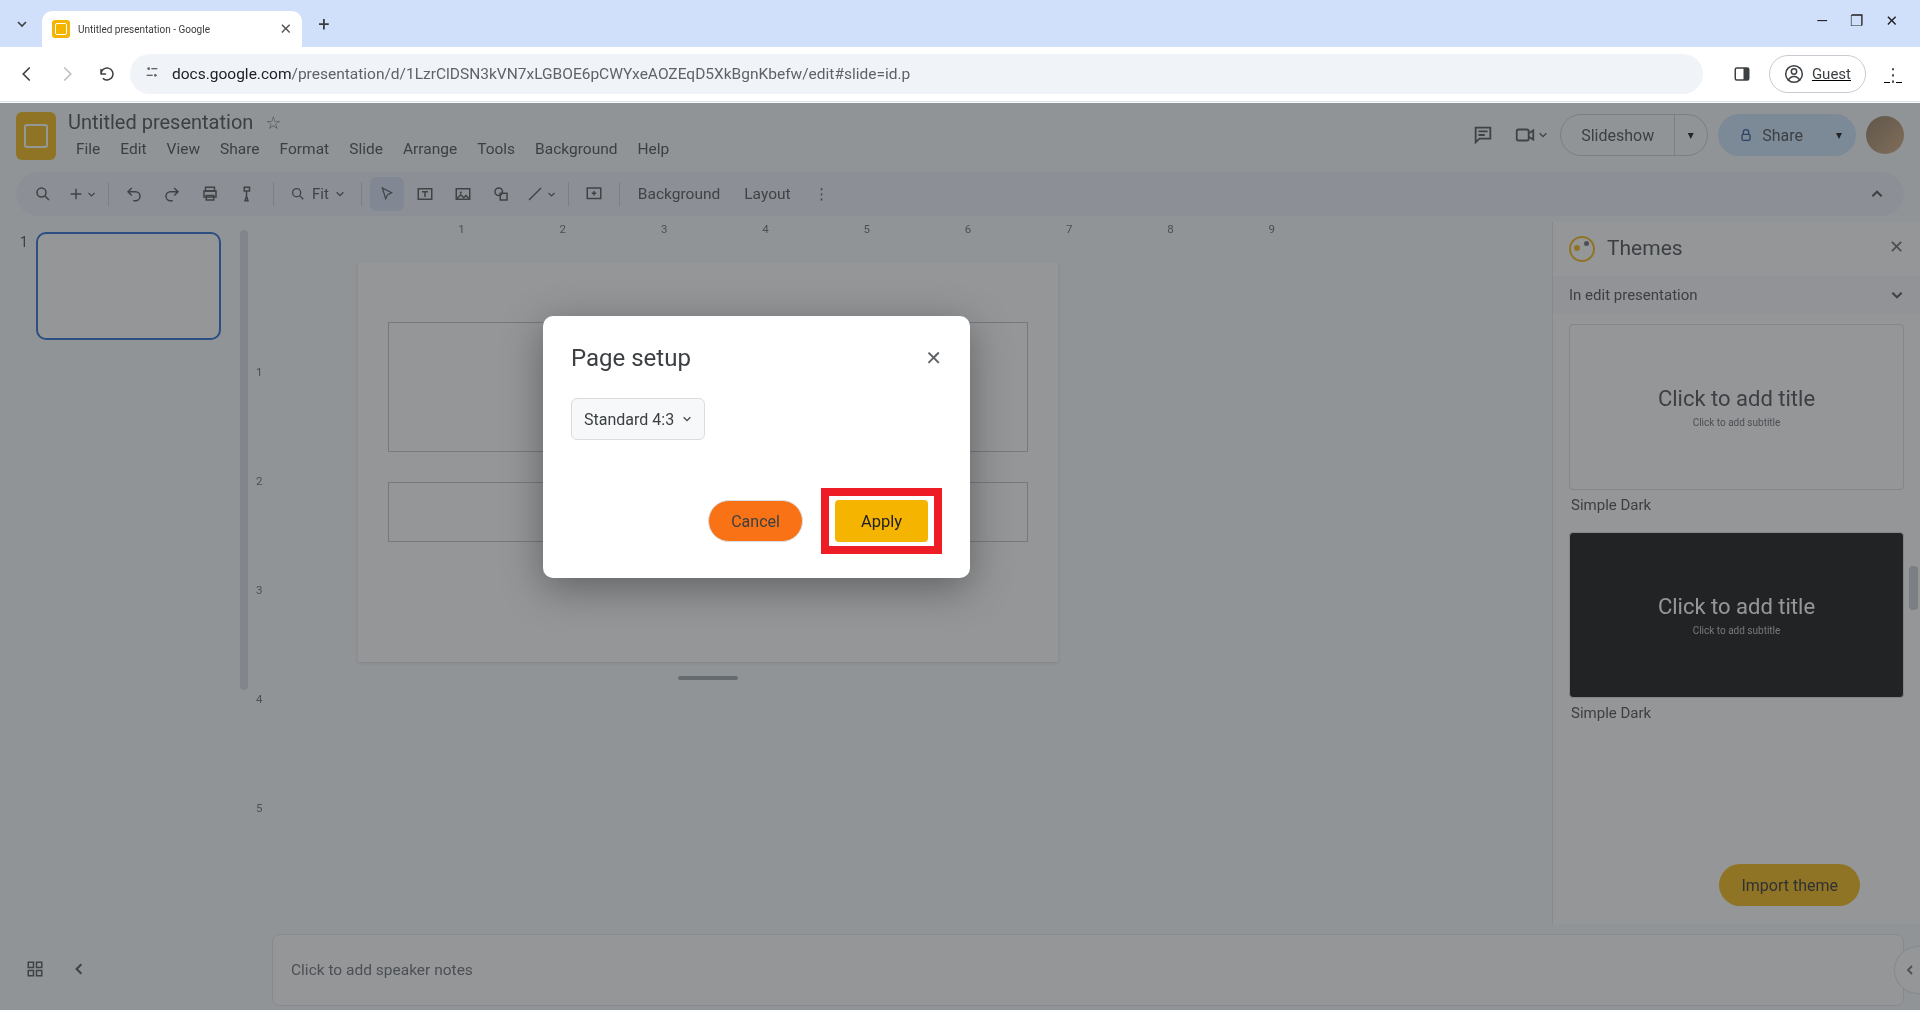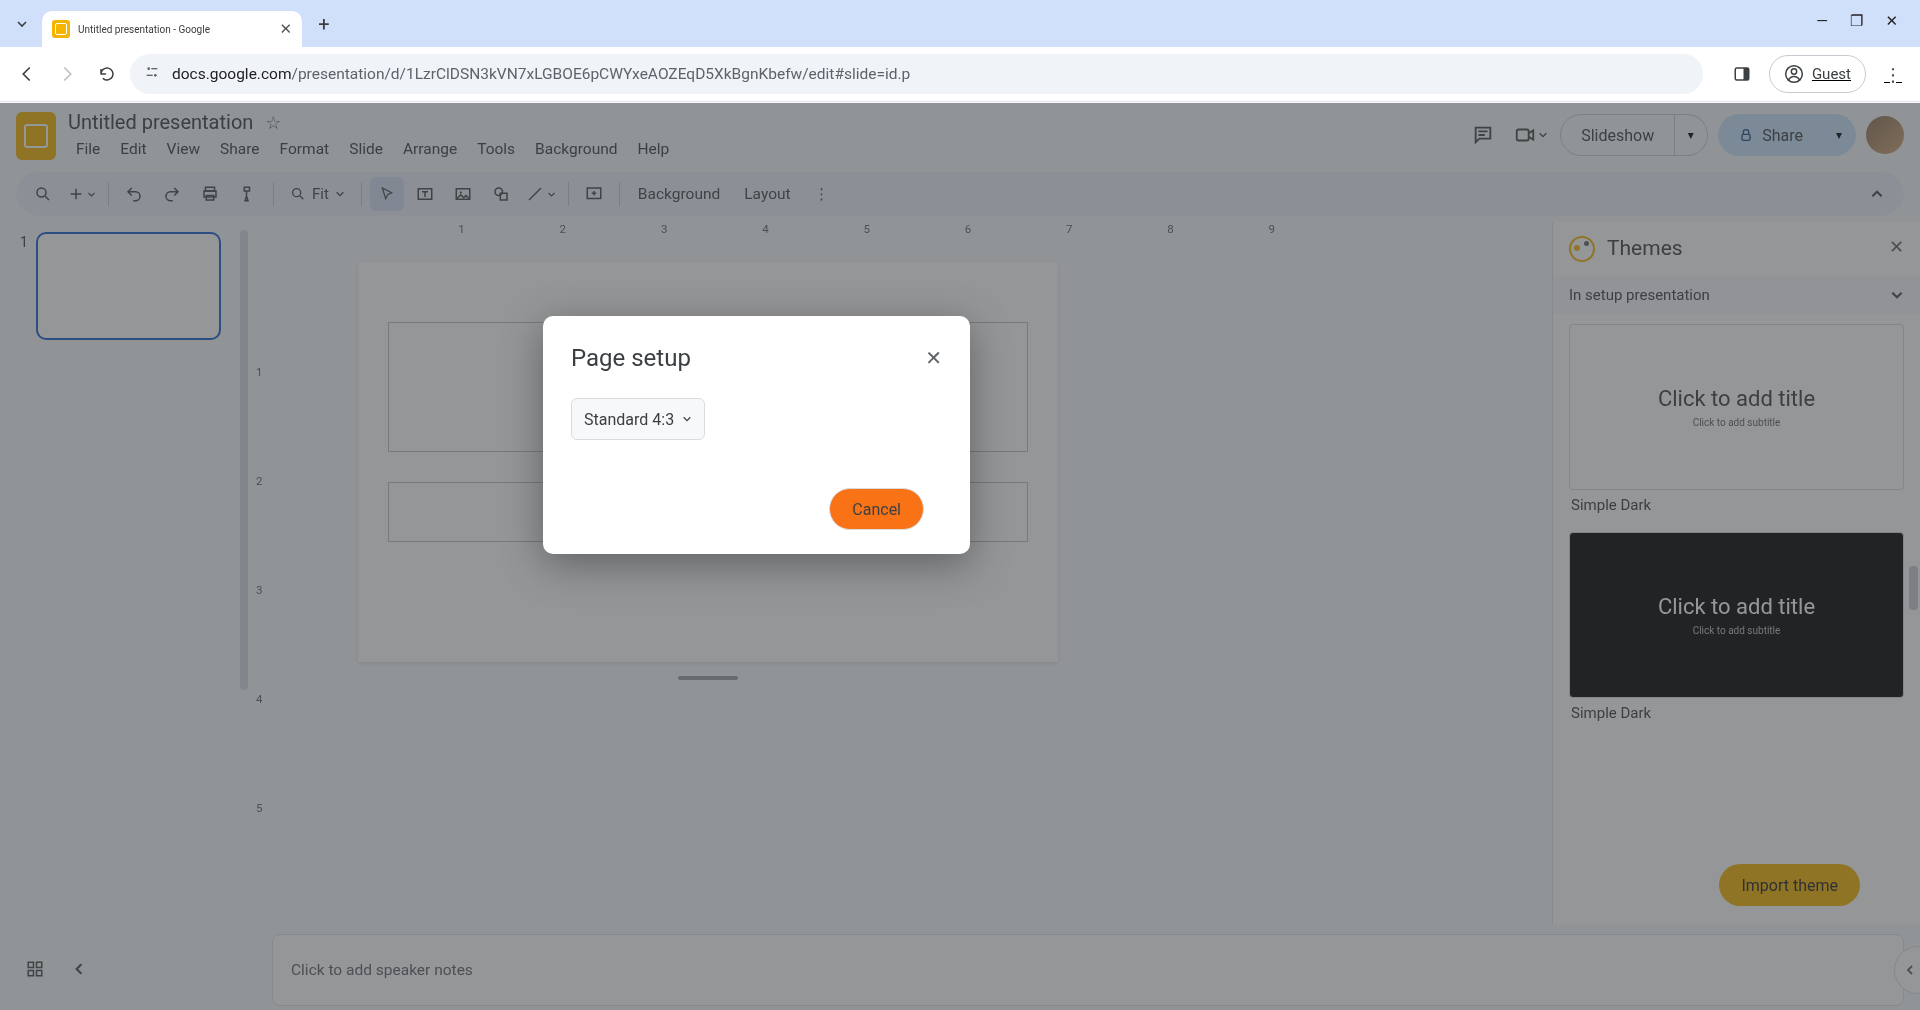--- a/index.html
+++ b/index.html
@@ -388,21 +388,21 @@
       </div>
     </div>
 
     <div class="themes-panel">
       <div class="themes-header">
         <span class="theme-icon"></span>
         <span class="themes-title">Themes</span>
         <span class="themes-close">✕</span>
       </div>
       <div class="themes-sub">
-        <span>In setup presentation</span>
+        <span>In edit presentation</span>
         <svg width="14" height="14" viewBox="0 0 12 12">
             <path d="M2 4l4 4 4-4" stroke="#444746" stroke-width="1.8" fill="none"></path>
           </svg>
       </div>
       <div class="themes-list" style="position:relative;">
         <div class="theme-item">
           <div class="preview">
             <div class="pv-title">Click to add title</div>
             <div class="pv-sub">Click to add subtitle</div>
           </div>
@@ -457,14 +457,17 @@
     <span class="dialog-close">✕</span>
   </div>
   <div class="ratio-select">
     <span>Standard 4:3</span>
     <svg width="10" height="10" viewBox="0 0 12 12">
         <path d="M2 4l4 4 4-4" stroke="#444746" stroke-width="1.6" fill="none"></path>
       </svg>
   </div>
   <div class="dialog-actions">
     <button class="btn-cancel">Cancel</button>
+    <span class="apply-highlight">
+      <button class="btn-apply">Apply</button>
+    </span>
   </div>
 </div>
 
 </body></html>

